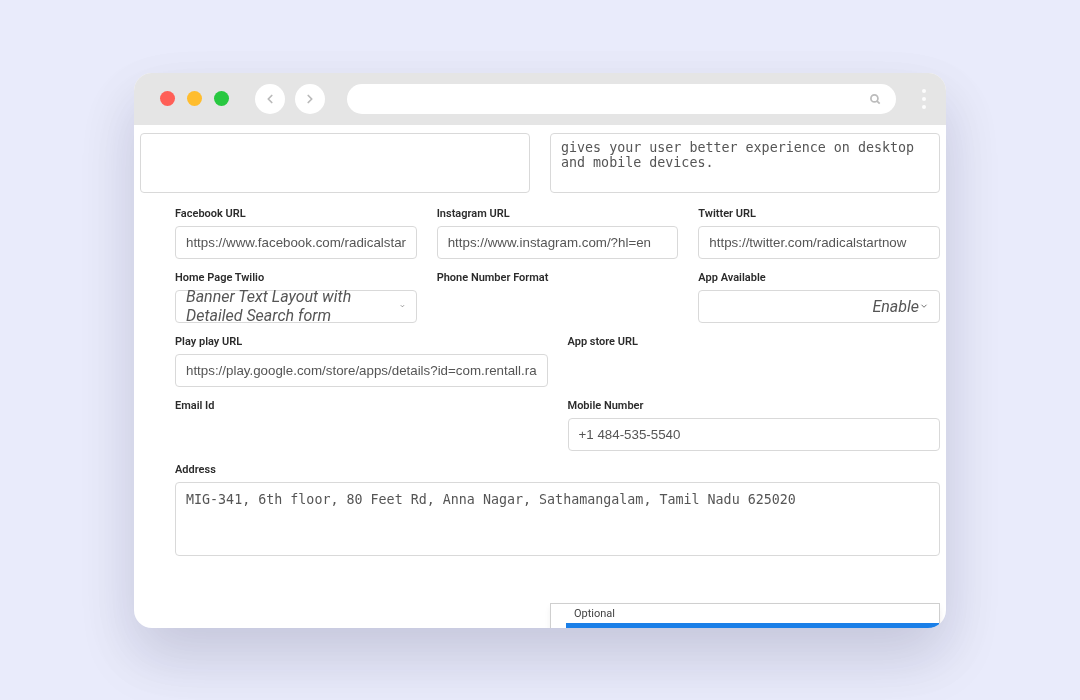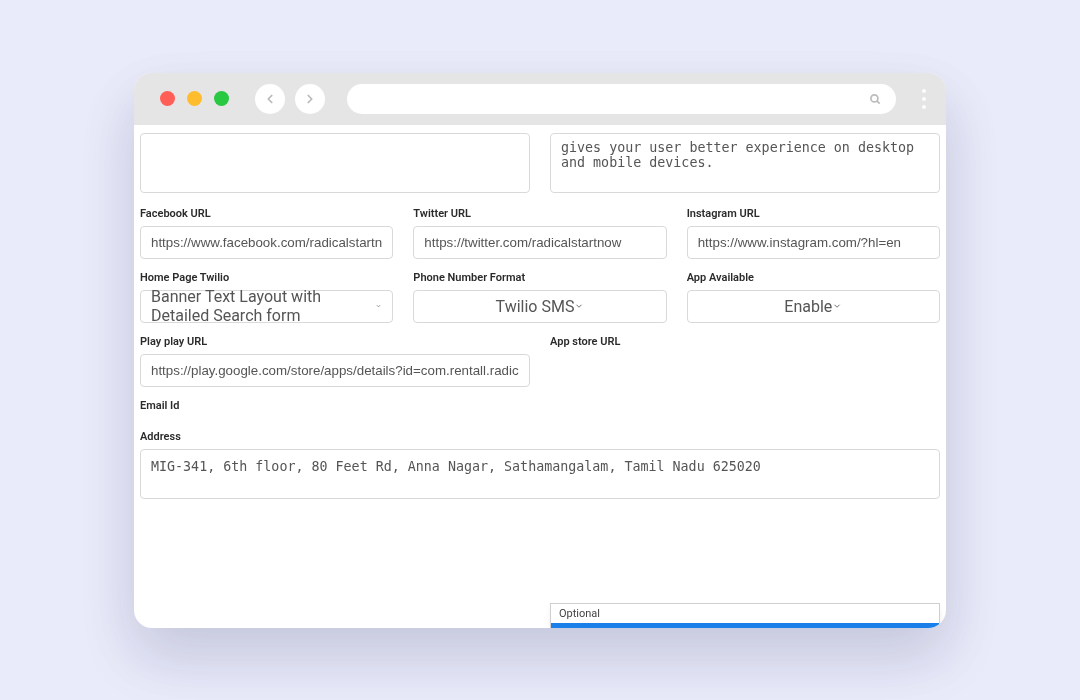--- a/index.html
+++ b/index.html
@@ -67,48 +67,49 @@
   .top-textareas textarea {
     flex:1; height:60px; resize:none;
     border:1px solid #d9d9d9; border-radius:4px;
     font:11px/1.4 inherit; padding:6px 10px;
     color:#555;
   }
   label, .lbl {
     font-size:11px; font-weight:600; color:#2b2b2b; display:block;
     margin-bottom:6px;
   }
-  .row { display:flex; gap:20px; padding-bottom:12px; }
+  .row { display:flex; gap:20px; padding-bottom:12px;margin-left:35px; }
   .col { flex:1; display:flex; flex-direction:column; }
   .col.half { flex-basis:calc(50% - 10px); }
   input[type=text], .select-like, textarea.big {
     width:100%; height:33px;
     border:1px solid #d9d9d9; border-radius:4px;
     font:11px/1 inherit; padding:0 10px;
     color:#555; background:#fff;
   }
-  textarea.big { height:50px; padding:8px 10px; resize:none; line-height:1.4; }
+  textarea.big { height:74px; padding:8px 10px; resize:none; line-height:1.4; }
   .select-like {
-    display:flex; align-items:center; justify-content:center;
+    display:flex; align-items:center; justify-content:flex-end;
     cursor:pointer;
+    font-style:italic;
   }
   .chev { width:10px; height:10px; display:inline-block; }
   .chev svg { width:100%; height:100%; display:block; stroke:#555; }
   .listing-select {
     border:1px solid #1d6fb8; border-radius:4px;
   }
   .select-dropdown {
     position:absolute;
     border:1px solid #cfcfcf;
     background:#fff;
     font-size:11px; color:#444;
     z-index:5;
     box-shadow:0 4px 6px rgba(0,0,0,.06);
   }
-  .select-dropdown .opt { padding:3px 8px; }
+  .select-dropdown .opt { padding:3px 8px;margin-left:15px; }
   .select-dropdown .opt.selected { background:#1a7fe8; color:#fff; }
   .save-btn {
     position:absolute;
     right:14px;
     background:#f76a6a; color:#fff;
     border:none;
     padding:8px 22px;
     border-radius:6px;
     font:600 12px/1 inherit;
     cursor:pointer;
@@ -166,51 +167,43 @@
         <textarea style=""></textarea>
         <textarea style="">gives your user better experience on desktop and mobile devices.</textarea>
       </div>
 
       <div class="row">
         <div class="col">
           <label>Facebook URL</label>
           <input type="text" value="https://www.facebook.com/radicalstartnow/" style="">
         </div>
         <div class="col">
+          <label>Instagram URL</label>
+          <input type="text" value="https://www.instagram.com/?hl=en" style="">
+        </div>
+        <div class="col">
           <label>Twitter URL</label>
           <input type="text" value="https://twitter.com/radicalstartnow" style="">
-        </div>
-        <div class="col">
-          <label>Instagram URL</label>
-          <input type="text" value="https://www.instagram.com/?hl=en" style="">
         </div>
       </div>
 
       <div class="row">
         <div class="col">
           <label>Home Page Twilio</label>
           <div class="select-like">
             <span>Banner Text Layout with Detailed Search form</span>
             <span class="chev">
                 <svg viewBox="0 0 24 24" fill="none" stroke-width="2">
                   <polyline points="6 9 12 15 18 9"></polyline>
                 </svg>
               </span>
           </div>
         </div>
         <div class="col">
           <label>Phone Number Format</label>
-          <div class="select-like">
-            <span>Twilio SMS</span>
-            <span class="chev">
-                <svg viewBox="0 0 24 24" fill="none" stroke-width="2">
-                  <polyline points="6 9 12 15 18 9"></polyline>
-                </svg>
-              </span>
-          </div>
         </div>
         <div class="col">
           <label>App Available</label>
           <div class="select-like">
             <span>Enable</span>
             <span class="chev">
                 <svg viewBox="0 0 24 24" fill="none" stroke-width="2">
                   <polyline points="6 9 12 15 18 9"></polyline>
                 </svg>
               </span>
@@ -225,20 +218,24 @@
         </div>
         <div class="col half">
           <label>App store URL</label>
         </div>
       </div>
 
       <div class="row">
         <div class="col half">
           <label>Email Id</label>
         </div>
+        <div class="col half">
+          <label>Mobile Number</label>
+          <input type="text" value="+1 484-535-5540" style="">
+        </div>
       </div>
 
       <div class="row">
         <div class="col">
           <label>Address</label>
           <textarea class="big" style="">MIG-341, 6th floor, 80 Feet Rd, Anna Nagar, Sathamangalam, Tamil Nadu 625020</textarea>
         </div>
       </div>
 
 

